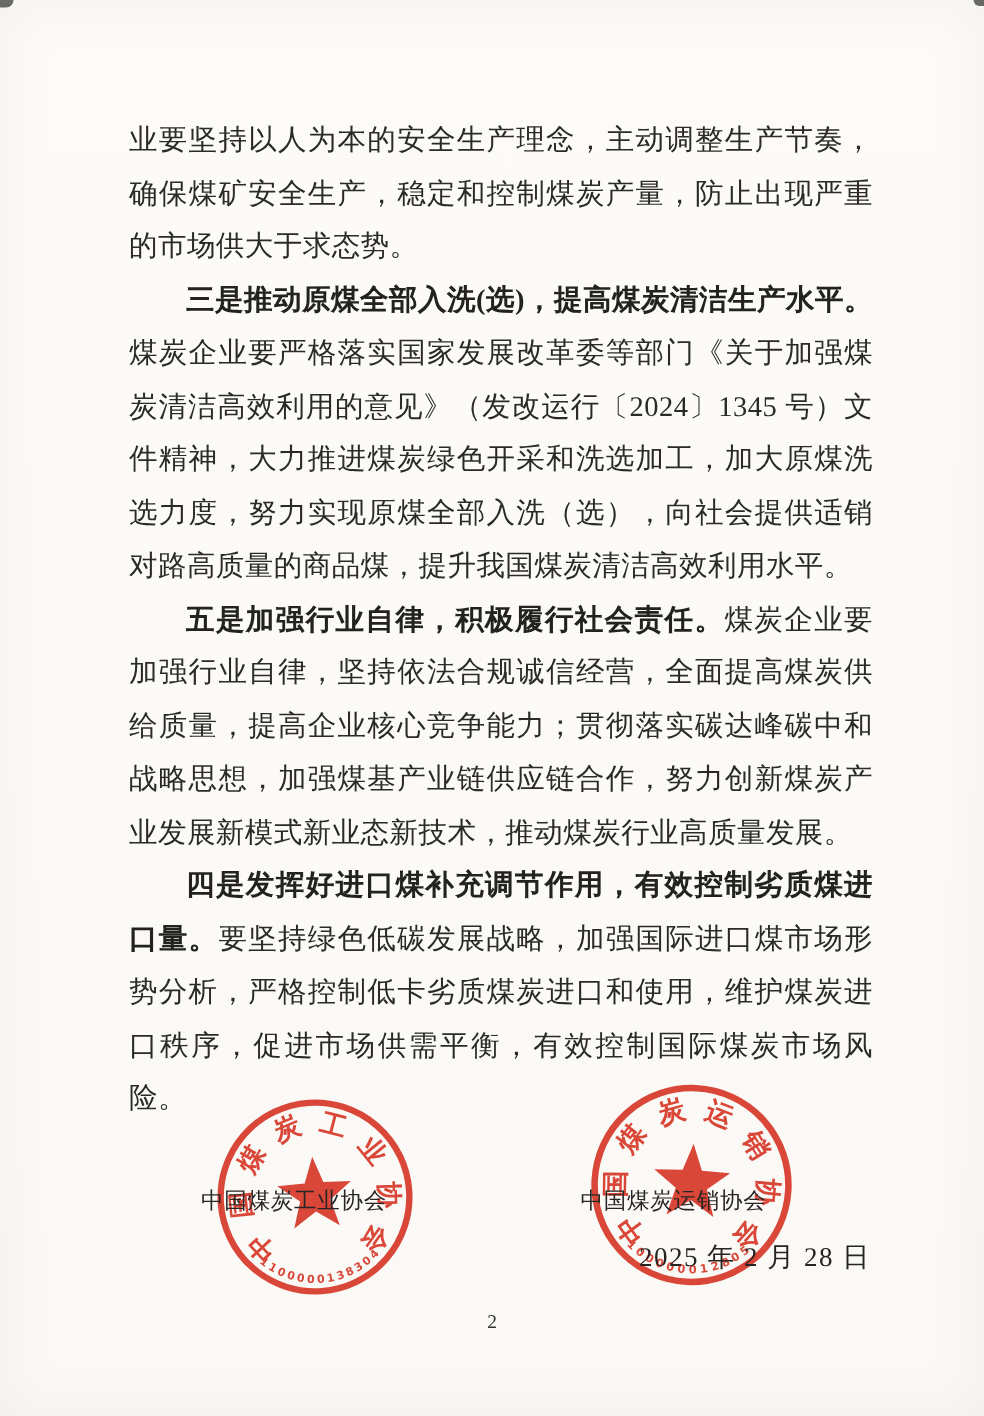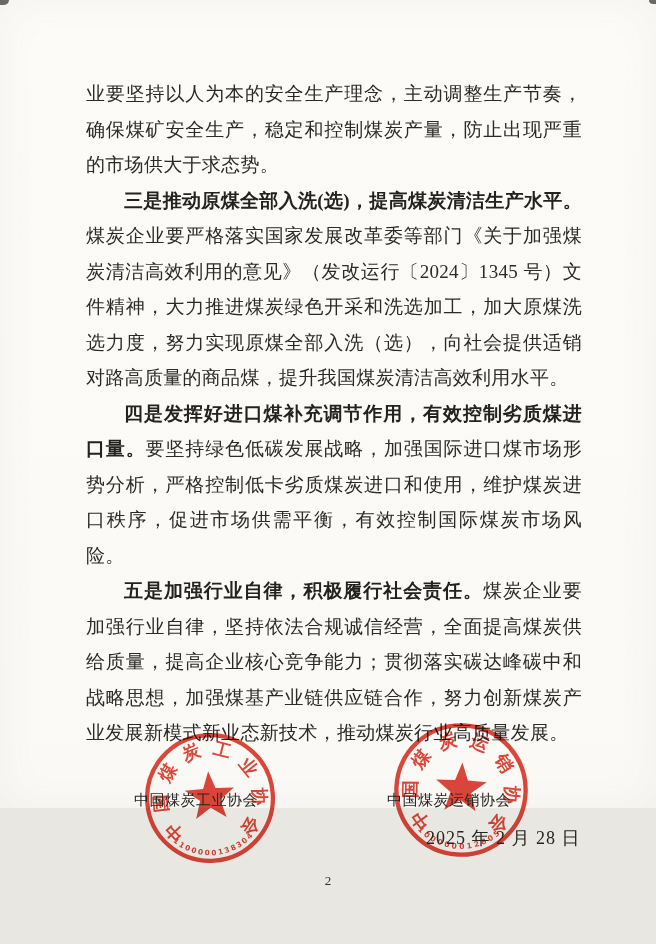--- a/index.html
+++ b/index.html
@@ -2,21 +2,21 @@
 <html><head>
 <meta charset="utf-8">
 <style>
   html,body{margin:0;padding:0;}
   body{
     width:656px;height:944px;overflow:hidden;
     font-family:"Liberation Serif","DejaVu Serif",serif;
     background:#e9e7e2;
   }
   .page{
-    position:relative;width:656px;height:808px;
+    position:relative;width:656px;height:944px;
     background:linear-gradient(180deg,#fcfbf8 0%,#fbfaf6 60%,#faf9f5 100%);
     box-shadow:inset 0 0 40px rgba(120,110,95,.06);
   }
   
   .corner-mark{position:absolute;background:#3a3a38;opacity:.75;}
   .corner-mark.tl{left:0;top:0;width:9px;height:5px;border-bottom-right-radius:6px;}
   .corner-mark.tr{right:0;top:0;width:7px;height:4px;border-bottom-left-radius:6px;}
 
   .body-text{
     position:absolute;left:86px;top:76px;width:496px;
@@ -51,22 +51,22 @@
 </head>
 <body>
 
 <div class="page">
   <div class="corner-mark tl"></div>
   <div class="corner-mark tr"></div>
 
   <div class="body-text" id="body-text">
       <p class="para">业要坚持以人为本的安全生产理念，主动调整生产节奏，确保煤矿安全生产，稳定和控制煤炭产量，防止出现严重的市场供大于求态势。</p>
       <p class="para indent"><b>三是推动原煤全部入洗(选)，提高煤炭清洁生产水平。</b>煤炭企业要严格落实国家发展改革委等部门《关于加强煤炭清洁高效利用的意见》（发改运行〔2024〕1345 号）文件精神，大力推进煤炭绿色开采和洗选加工，加大原煤洗选力度，努力实现原煤全部入洗（选），向社会提供适销对路高质量的商品煤，提升我国煤炭清洁高效利用水平。</p>
+      <p class="para indent"><b>五是加强行业自律，积极履行社会责任。</b>煤炭企业要加强行业自律，坚持依法合规诚信经营，全面提高煤炭供给质量，提高企业核心竞争能力；贯彻落实碳达峰碳中和战略思想，加强煤基产业链供应链合作，努力创新煤炭产业发展新模式新业态新技术，推动煤炭行业高质量发展。</p>
       <p class="para indent"><b>四是发挥好进口煤补充调节作用，有效控制劣质煤进口量。</b>要坚持绿色低碳发展战略，加强国际进口煤市场形势分析，严格控制低卡劣质煤炭进口和使用，维护煤炭进口秩序，促进市场供需平衡，有效控制国际煤炭市场风险。</p>
-      <p class="para indent"><b>五是加强行业自律，积极履行社会责任。</b>煤炭企业要加强行业自律，坚持依法合规诚信经营，全面提高煤炭供给质量，提高企业核心竞争能力；贯彻落实碳达峰碳中和战略思想，加强煤基产业链供应链合作，努力创新煤炭产业发展新模式新业态新技术，推动煤炭行业高质量发展。</p>
     </div>
 
   <div class="seal seal-left" id="seal-left">
       <svg viewBox="0 0 160 160">
         <circle cx="80" cy="80" r="68" fill="none" stroke="#dc3a2c" stroke-width="4.6"></circle>
         <polygon points="80.00,51.00 86.76,69.70 106.63,70.35 90.94,82.55 96.46,101.65 80.00,90.50 63.54,101.65 69.06,82.55 53.37,70.35 73.24,69.70" fill="#dc3a2c"></polygon>
         <text x="80" y="33" text-anchor="middle" font-size="19" font-weight="bold" fill="#dc3a2c" font-family="&quot;Liberation Serif&quot;,&quot;DejaVu Serif&quot;,serif" transform="rotate(-129 80 80)">中</text>
         <text x="80" y="33" text-anchor="middle" font-size="19" font-weight="bold" fill="#dc3a2c" font-family="&quot;Liberation Serif&quot;,&quot;DejaVu Serif&quot;,serif" transform="rotate(-92.14285714285714 80 80)">国</text>
         <text x="80" y="33" text-anchor="middle" font-size="19" font-weight="bold" fill="#dc3a2c" font-family="&quot;Liberation Serif&quot;,&quot;DejaVu Serif&quot;,serif" transform="rotate(-55.28571428571429 80 80)">煤</text>
         <text x="80" y="33" text-anchor="middle" font-size="19" font-weight="bold" fill="#dc3a2c" font-family="&quot;Liberation Serif&quot;,&quot;DejaVu Serif&quot;,serif" transform="rotate(-18.428571428571445 80 80)">炭</text>

